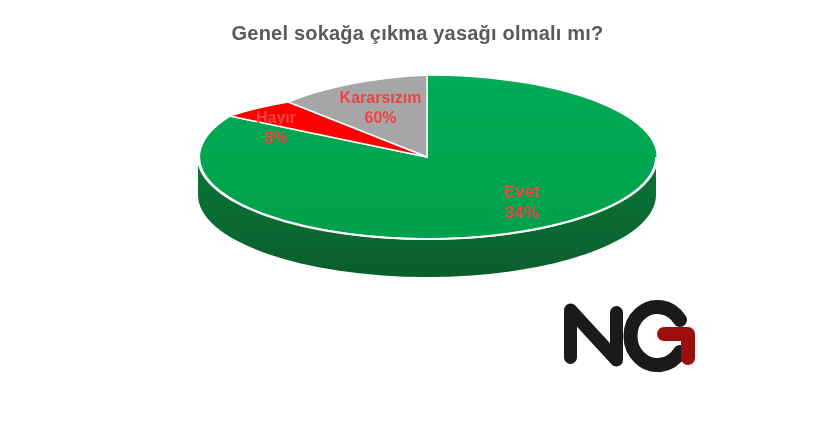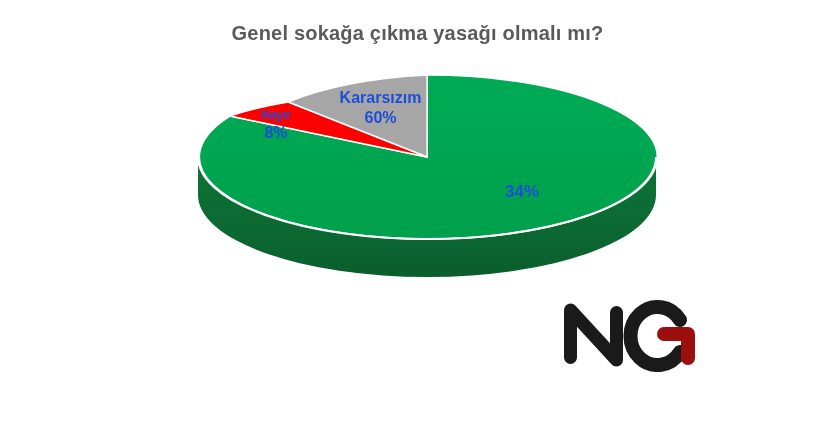--- a/index.html
+++ b/index.html
@@ -45,34 +45,34 @@
     position: absolute;
     left: 0;
     top: 0;
     width: 835px;
     height: 421px;
     overflow: visible;
   }
   .slice-label {
     position: absolute;
     text-align: center;
-    color: #1d4ed8;
+    color: #ef4444;
     font-family: "Liberation Sans", sans-serif;
     font-weight: bold;
     line-height: 1.22;
     white-space: nowrap;
     pointer-events: none;
   }
   .slice-label .lbl-name { display: block; font-size: 17px; }
   .slice-label .lbl-val  { display: block; font-size: 17px; }
 
   #label-evet       { left: 462px; top: 182px; width: 120px; }
   #label-kararsizim { left: 318px; top: 88px;  width: 125px; }
   #label-hayir      { left: 238px; top: 108px; width: 76px;  }
-  #label-hayir .lbl-name { font-size: 12px; }
+  #label-hayir .lbl-name { font-size: 16px; }
   #label-hayir .lbl-val  { font-size: 16px; }
   #label-kararsizim .lbl-name { font-size: 16px; }
   #label-kararsizim .lbl-val  { font-size: 16px; }
 
   .logo {
     position: absolute;
     left: 560px;
     top: 296px;
     width: 145px;
     height: 76px;
@@ -126,20 +126,21 @@
         <path d="M 427,157
                  L 288,102
                  A 229,82 0 0 0 230,116
                  Z" fill="#FF0000" stroke="#ffffff" stroke-width="1.4"></path>
       </g>
 
       <path d="M 198,157 A 229,82 0 0 0 656,157" fill="none" stroke="#ffffff" stroke-width="2"></path>
     </svg>
 
     <div class="slice-label" id="label-evet">
+      <span class="lbl-name">Evet</span>
       <span class="lbl-val">34%</span>
     </div>
 
     <div class="slice-label" id="label-kararsizim">
       <span class="lbl-name">Kararsızım</span>
       <span class="lbl-val">60%</span>
     </div>
 
     <div class="slice-label" id="label-hayir">
       <span class="lbl-name">Hayır</span>

